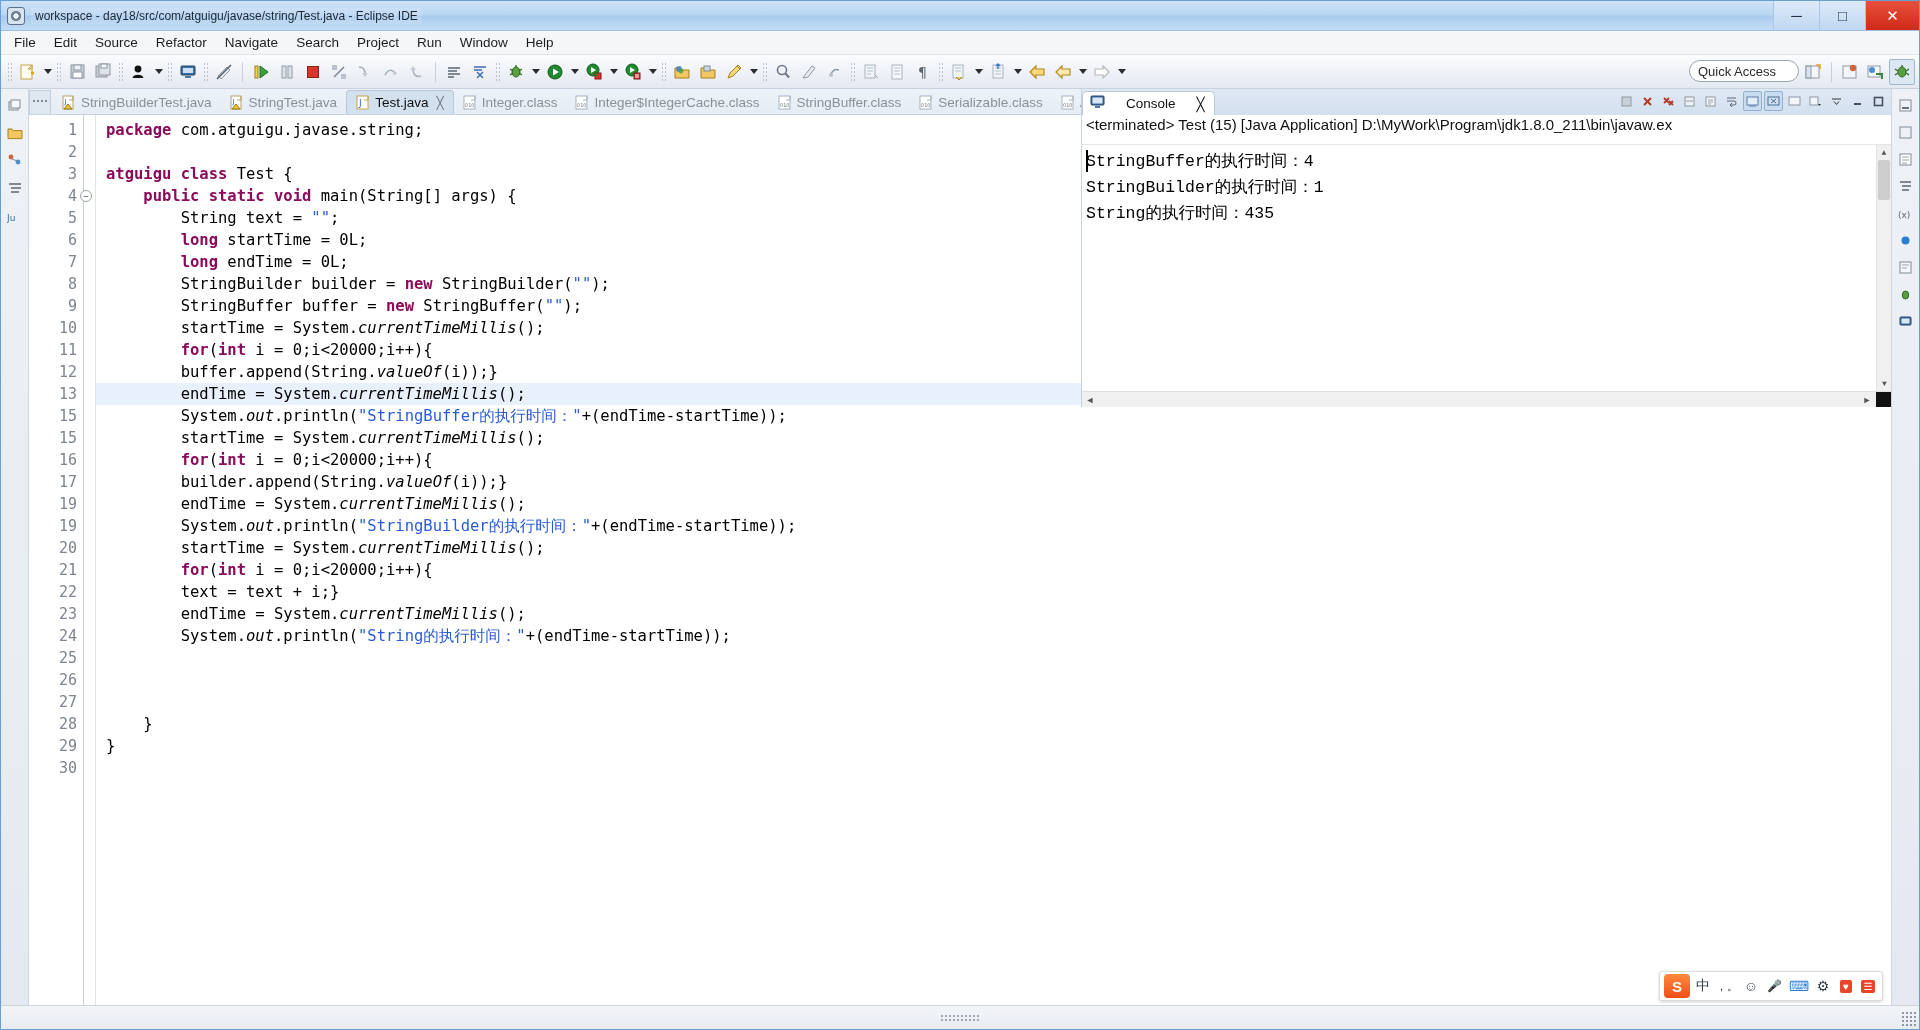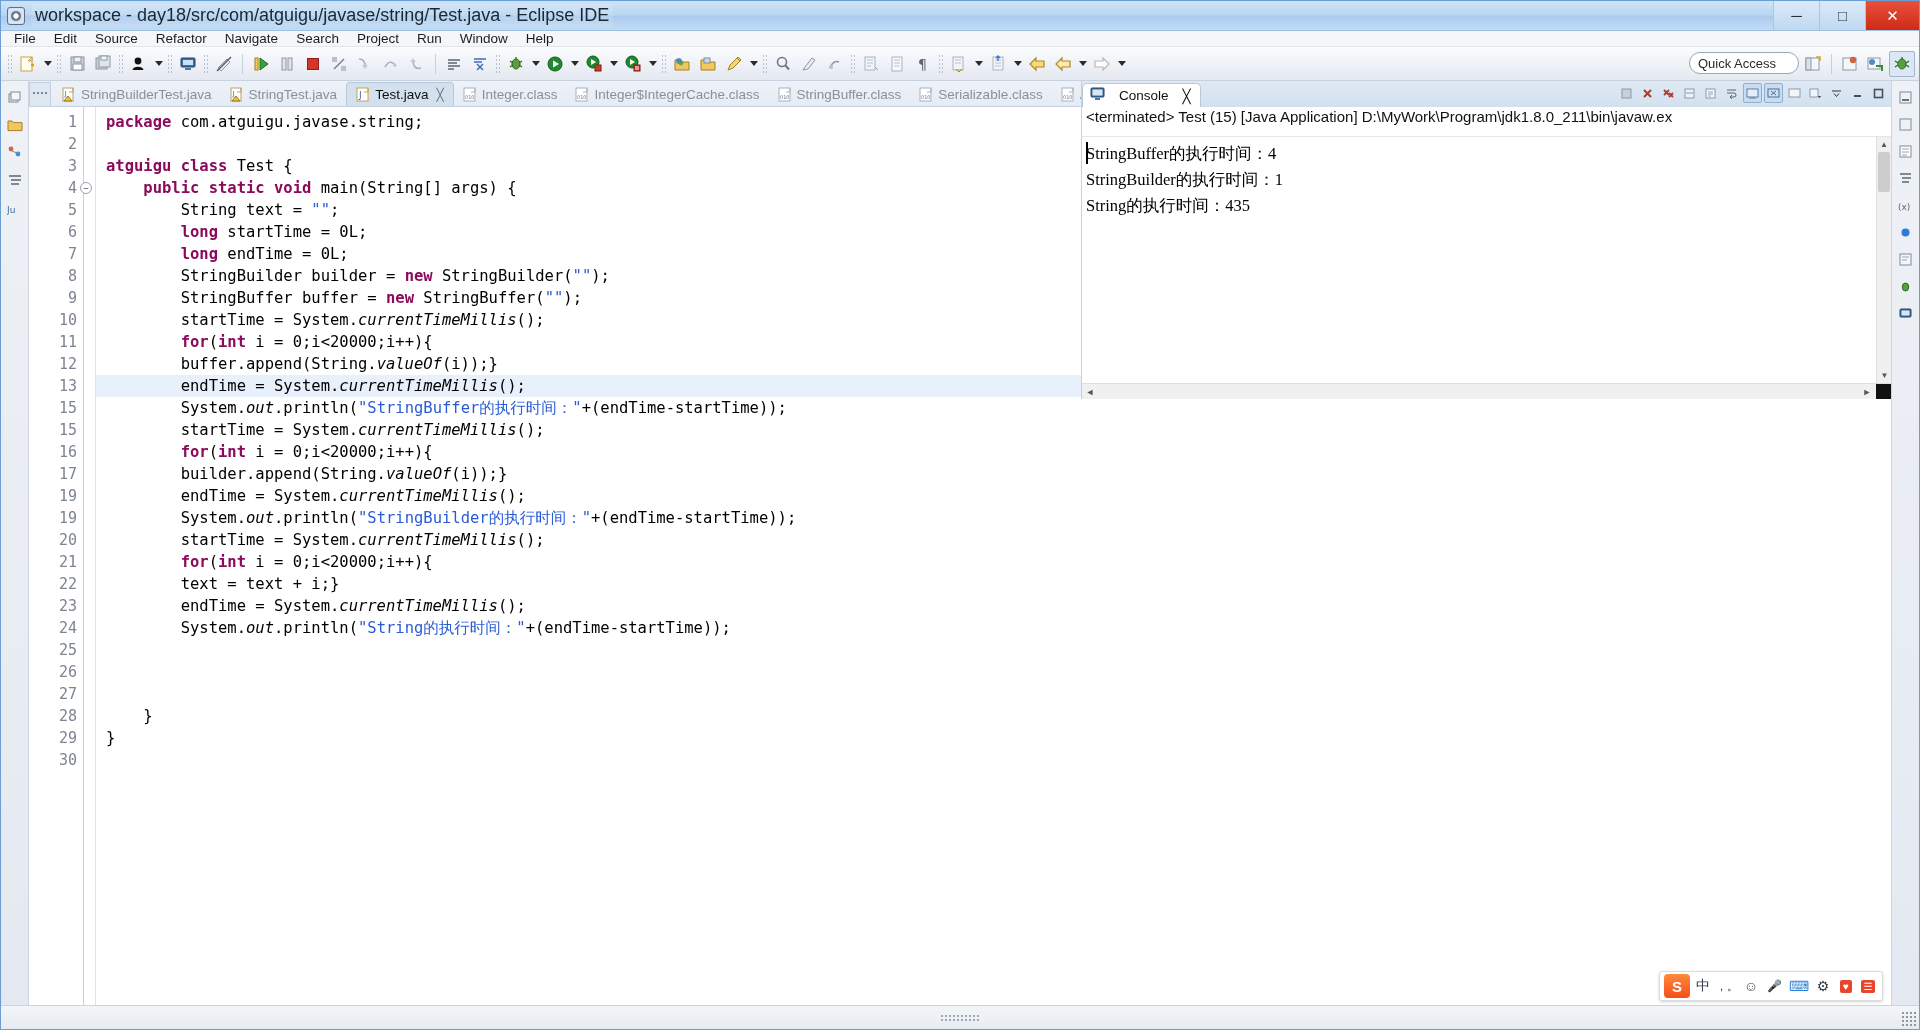--- a/index.html
+++ b/index.html
@@ -27,37 +27,37 @@
     position: relative;
   }
   .titlebar .app-icon {
     width: 18px; height: 18px; margin: 0 6px 0 6px;
     border-radius: 3px;
     background: radial-gradient(circle at 50% 50%, #ffffff 0 22%, #6f7f94 24% 44%, #d7e3f0 46% 100%);
     border: 1px solid #5d6f86;
     flex: none;
   }
   .titlebar .title-text {
-    font-size: 18px; color: #1b2733;
+    font-size: 12px; color: #1b2733;
     background: rgba(255,255,255,0.12);
     padding: 1px 4px;
     white-space: nowrap;
   }
   .win-btns { position: absolute; right: 0; top: 0; height: 30px; display: flex; }
   .win-btn {
     width: 46px; height: 29px; display: flex; align-items: center; justify-content: center;
     font-size: 15px; color: #24323f;
     background: linear-gradient(180deg,#dceaf8,#bfd8f1);
     border-left: 1px solid #a9c6e4;
   }
   .win-btn.close { background: linear-gradient(180deg,#e8503b,#cf2a18); color:#fff; width:54px;}
 
   
   .menubar {
-    height: 16px; display: flex; align-items: center;
+    height: 24px; display: flex; align-items: center;
     background: #f5f6f8;
     border-bottom: 1px solid #e2e5e9;
     padding-left: 4px;
   }
   .menu-item {
     font-size: 13.5px; color: #1d1d1d;
     padding: 2px 9px; white-space: nowrap;
   }
 
   
@@ -191,37 +191,37 @@
   .console-pane {
     flex: 1; min-width: 0; display: flex; flex-direction: column;
     background: #fff; border-left: 1px solid #c6d2e0;
   }
   .console-tabbar {
     height: 26px; display: flex; align-items: flex-end;
     background: linear-gradient(180deg,#dfe9f4,#d2e0ee);
     position: relative;
   }
   .console-tab {
-    display:flex; align-items:center; gap:14px;
+    display:flex; align-items:center; gap:21px;
     height: 24px; padding: 0 9px 0 7px;
     background:#fff; border: 1px solid #b7c8da; border-bottom:none;
     border-radius: 5px 5px 0 0; font-size: 13.5px; color:#111;
   }
   .ctools { position:absolute; right:2px; top:2px; display:flex; align-items:center; }
   .ctool { width:19px;height:20px;display:flex;align-items:center;justify-content:center;margin:0 1px;}
   .ctool.on { background:#c9dcf0; border:1px solid #8fb0d2; border-radius:2px;}
   .console-sub {
     height: 30px; line-height: 19px;
     font-size: 15px; color: #111; padding-left: 4px;
     background:#fff; white-space: nowrap; overflow: hidden;
     border-bottom: 1px solid #e6e6e6;
   }
   .console-out {
     flex: 1; background:#fff; position: relative; overflow: hidden;
-    font-family: Liberation Serif, serif; font-size: 16.5px; color: #000;
+    font-family: Liberation Mono, monospace; font-size: 16.5px; color: #000;
     padding: 4px 0 0 4px;
   }
   .console-out .ol { height: 26px; line-height: 26px; white-space: pre; }
   .caret {
     position:absolute; left:4px; top:5px; width:2px; height:22px; background:#000;
   }
   .console-vscroll {
     position:absolute; right:0; top:0; width:15px; bottom:0; background:#f0f0f0; border-left:1px solid #e0e0e0;
   }
   .cv-arrow { height:15px; display:flex;align-items:center;justify-content:center;font-size:8px;color:#555;}

